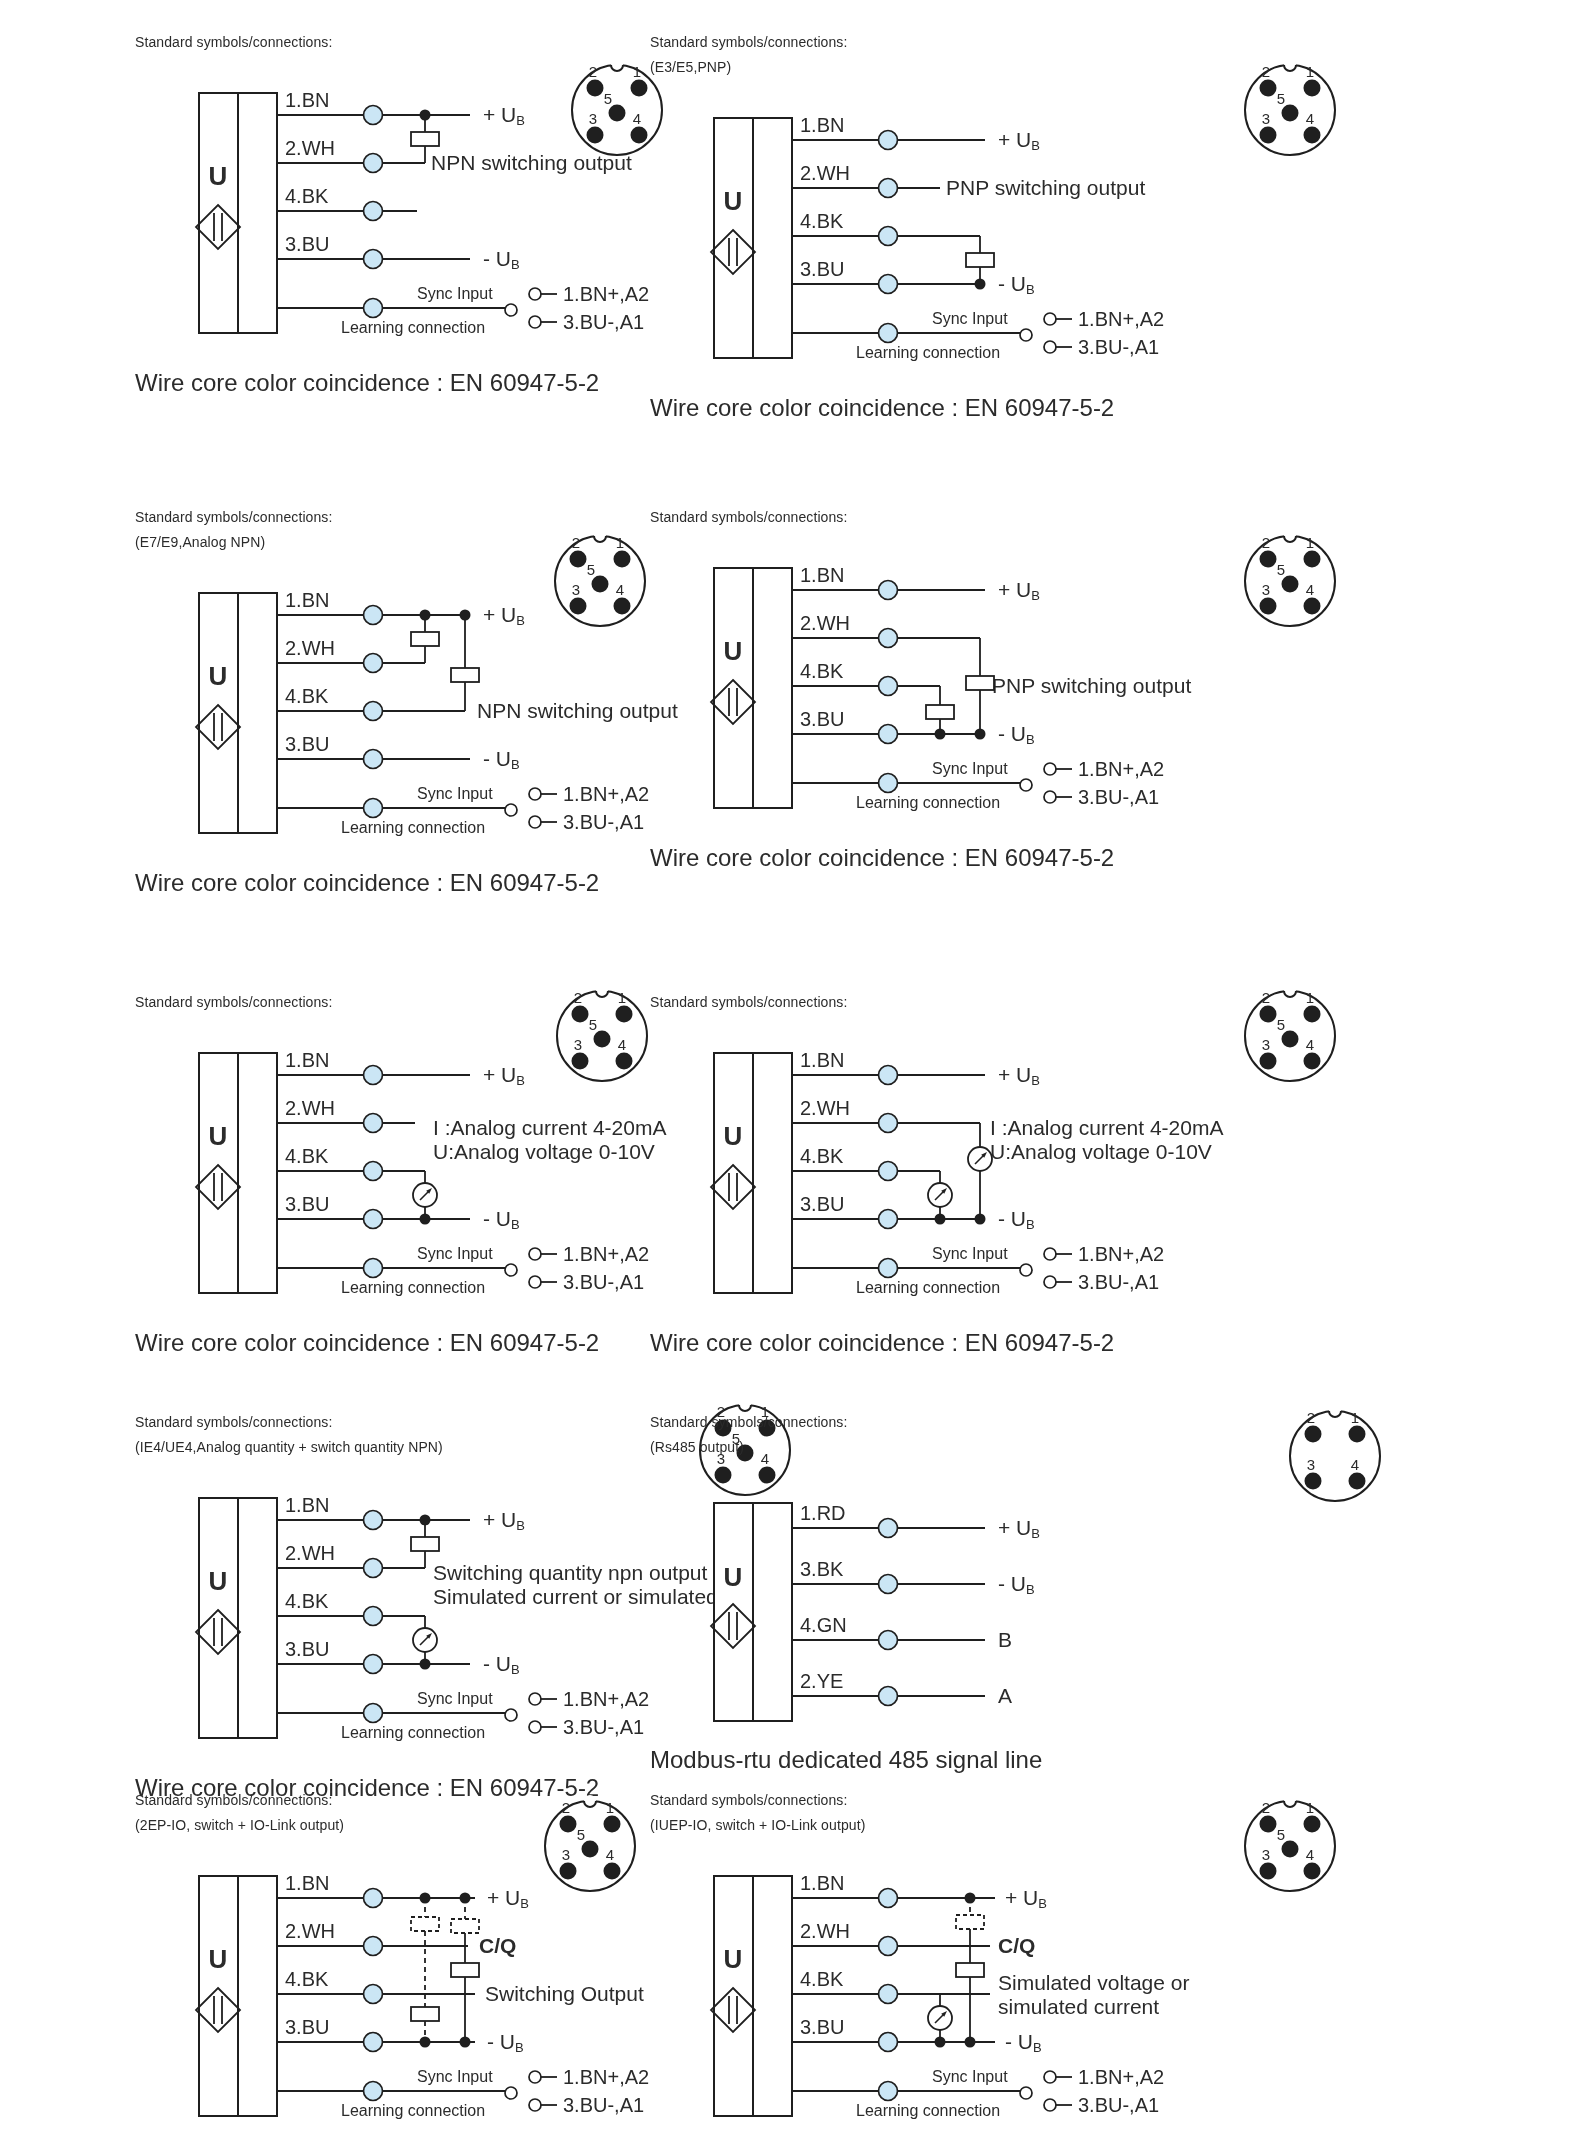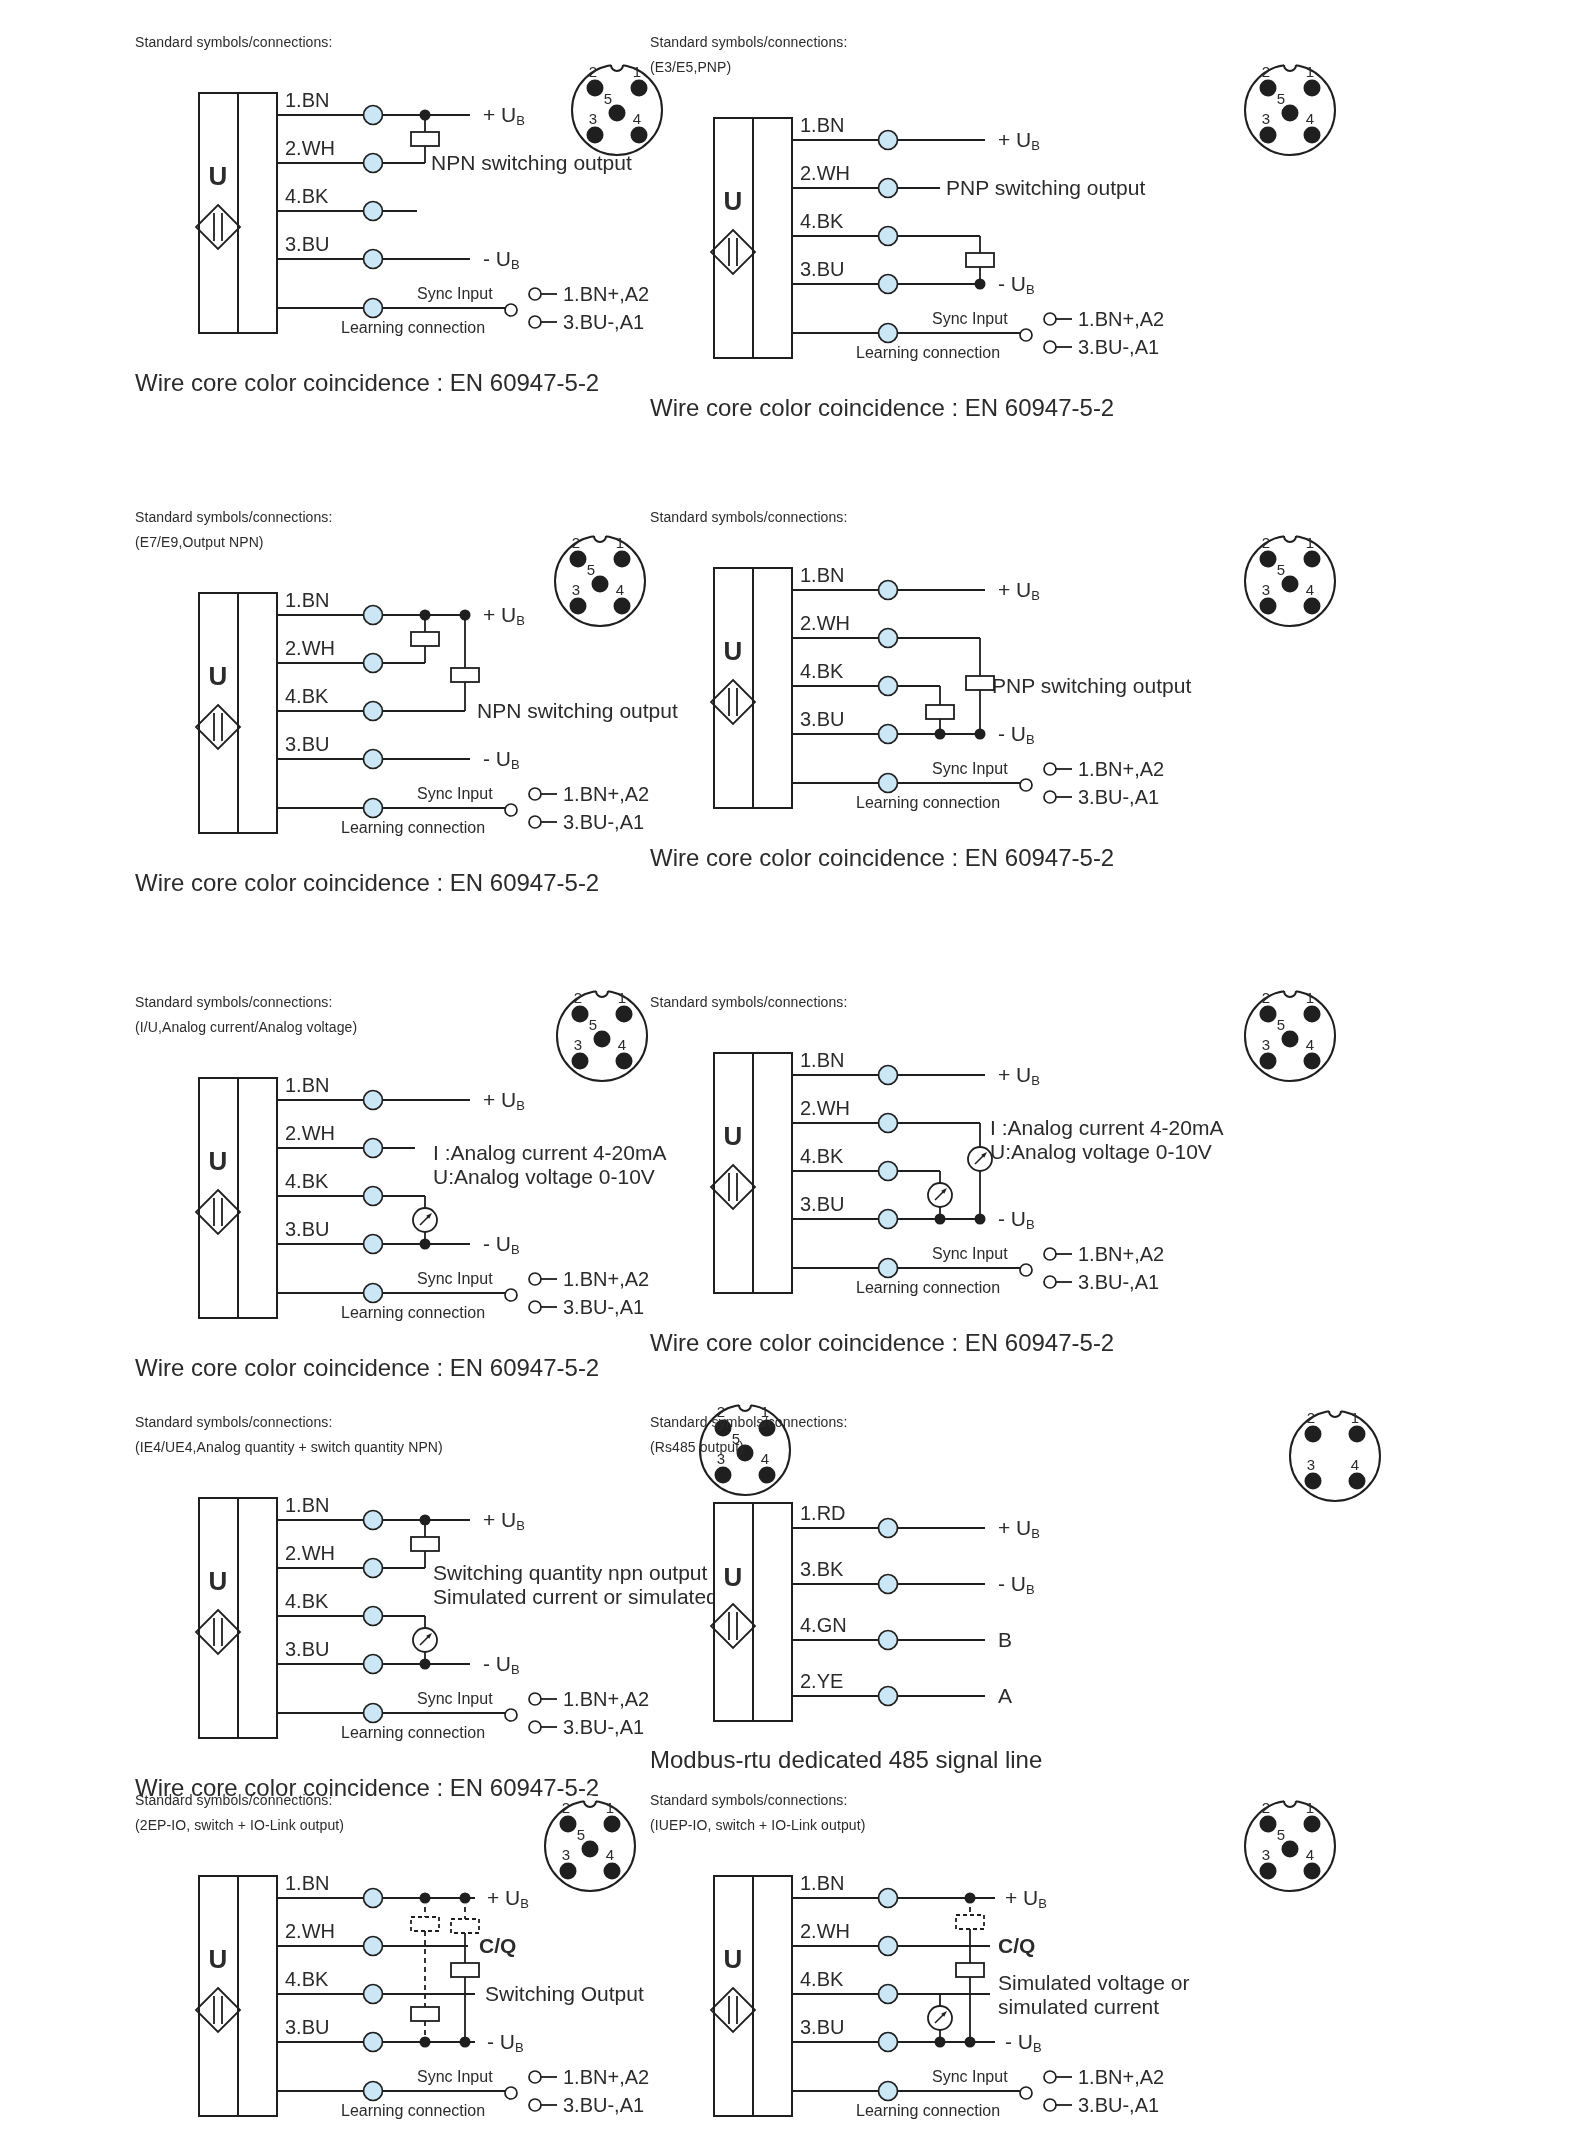--- a/index.html
+++ b/index.html
@@ -135,21 +135,21 @@
         <circle cx="238" cy="52" r="9.5" fill="#cbe6f5" stroke="#1f1f1f" stroke-width="1.7"></circle>
         <circle cx="238" cy="100" r="9.5" fill="#cbe6f5" stroke="#1f1f1f" stroke-width="1.7"></circle>
         <circle cx="238" cy="148" r="9.5" fill="#cbe6f5" stroke="#1f1f1f" stroke-width="1.7"></circle>
         <circle cx="238" cy="196" r="9.5" fill="#cbe6f5" stroke="#1f1f1f" stroke-width="1.7"></circle>
         <circle cx="330" cy="196" r="5.5" fill="#1f1f1f"></circle>
       </svg>
       <div class="footer">Wire core color coincidence : EN 60947-5-2</div>
     </div>
     <div class="block" style="left: 135px; top: 505px;">
       <div class="t">Standard symbols/connections:</div>
-      <div class="t">(E7/E9,Output NPN)</div>
+      <div class="t">(E7/E9,Analog NPN)</div>
       <div class="conn" style="left: 415px; top: 22px;">
         <svg viewBox="0 0 100 104" width="100" height="104">
           <circle cx="50" cy="54" r="45" fill="#fff" stroke="#1f1f1f" stroke-width="2"></circle>
           <circle cx="50" cy="9" r="6" fill="#fff"></circle>
           <path d="M 44 9 A 6 6 0 0 0 56 9" fill="none" stroke="#1f1f1f" stroke-width="2"></path>
           <circle cx="28" cy="32" r="8.5" fill="#1f1f1f"></circle>
           <text x="26" y="21" font-size="15" fill="#2b2b2b" text-anchor="middle">2</text>
           <circle cx="72" cy="32" r="8.5" fill="#1f1f1f"></circle>
           <text x="70" y="21" font-size="15" fill="#2b2b2b" text-anchor="middle">1</text>
           <circle cx="50" cy="57" r="8.5" fill="#1f1f1f"></circle>
@@ -266,21 +266,20 @@
         <circle cx="238" cy="100" r="9.5" fill="#cbe6f5" stroke="#1f1f1f" stroke-width="1.7"></circle>
         <circle cx="238" cy="148" r="9.5" fill="#cbe6f5" stroke="#1f1f1f" stroke-width="1.7"></circle>
         <circle cx="238" cy="196" r="9.5" fill="#cbe6f5" stroke="#1f1f1f" stroke-width="1.7"></circle>
         <circle cx="290" cy="196" r="5.5" fill="#1f1f1f"></circle>
         <circle cx="330" cy="196" r="5.5" fill="#1f1f1f"></circle>
       </svg>
       <div class="footer">Wire core color coincidence : EN 60947-5-2</div>
     </div>
     <div class="block" style="left: 135px; top: 990px;">
       <div class="t">Standard symbols/connections:</div>
-      <div class="t">(I/U,Analog current/Analog voltage)</div>
       <div class="conn" style="left: 417px; top: -8px;">
         <svg viewBox="0 0 100 104" width="100" height="104">
           <circle cx="50" cy="54" r="45" fill="#fff" stroke="#1f1f1f" stroke-width="2"></circle>
           <circle cx="50" cy="9" r="6" fill="#fff"></circle>
           <path d="M 44 9 A 6 6 0 0 0 56 9" fill="none" stroke="#1f1f1f" stroke-width="2"></path>
           <circle cx="28" cy="32" r="8.5" fill="#1f1f1f"></circle>
           <text x="26" y="21" font-size="15" fill="#2b2b2b" text-anchor="middle">2</text>
           <circle cx="72" cy="32" r="8.5" fill="#1f1f1f"></circle>
           <text x="70" y="21" font-size="15" fill="#2b2b2b" text-anchor="middle">1</text>
           <circle cx="50" cy="57" r="8.5" fill="#1f1f1f"></circle>

